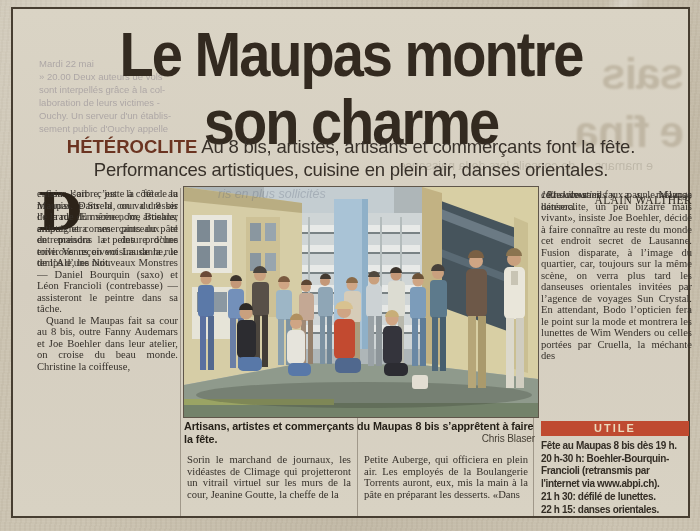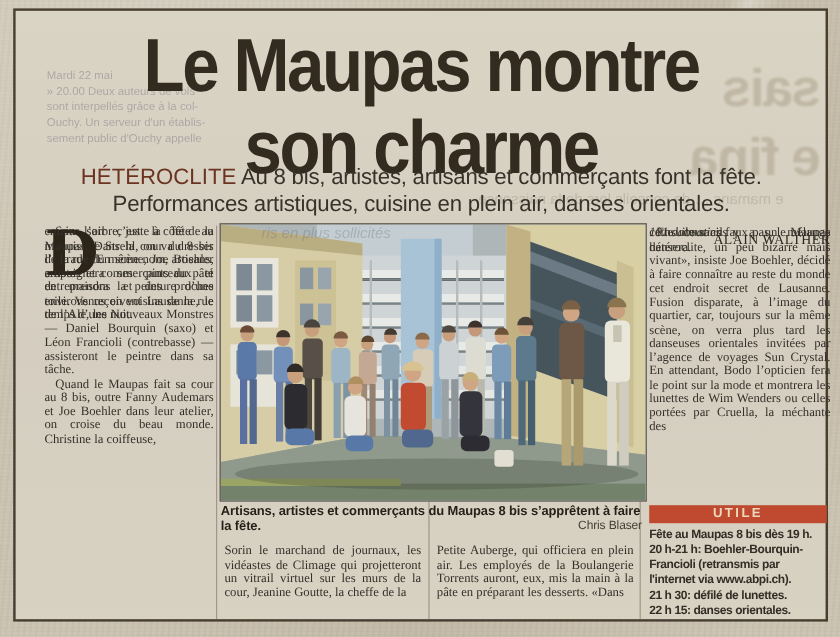--- a/index.html
+++ b/index.html
@@ -39,21 +39,21 @@
     font-size:12.5px;color:#777060;opacity:.25;filter:blur(.5px);white-space:nowrap;}
   .ghost-photo-top{left:205px;top:178px;width:330px;font-size:12.5px;color:#5a6478;
     opacity:.28;filter:blur(.5px);white-space:nowrap;z-index:5;font-style:italic;}
   
   .headline{left:28px;top:11px;width:620px;text-align:center;color:var(--ink);
     font-weight:700;letter-spacing:-2px;transform:scaleY(1.12);transform-origin:50% 0;}
   .headline .l1,.headline .l2{position:static;display:block;font-size:56px;line-height:61px;}
   .standfirst{left:22px;top:126px;width:632px;text-align:center;color:#38312a;
     font-size:18.5px;line-height:23px;letter-spacing:-0.2px;}
   .standfirst span{position:static;}
-  .kicker{font-weight:400;color:var(--accent);letter-spacing:0;}
+  .kicker{font-weight:700;color:var(--accent);letter-spacing:0;}
   
   .vrule{width:1px;top:179px;height:328px;background:var(--rule);opacity:.75;}
   .vr1{left:167px;} .vr2{left:344px;} .vr3{left:520px;}
   
   .bodytext{font-family:"Liberation Serif",serif;font-size:10.6px;line-height:11.5px;
     text-align:justify;color:var(--body-ink);}
   .col1{left:24px;top:179px;width:141px;height:329px;overflow:hidden;}
   .col1 p, .col2 p, .col3 p, .col4 p{position:static;margin:0;}
   .indent{text-indent:9px;}
   .dropcap{float:left;font-family:"DejaVu Serif",serif;font-weight:700;
@@ -86,20 +86,21 @@
 <body>
 
 <div class="crease"></div>
 
 <div class="frame">
 
   <div class="ghost-left">
     <div>Mardi 22 mai</div>
     <div>» 20.00 Deux auteurs de vols</div>
     <div>sont interpellés grâce à la col-</div>
+    <div>laboration de leurs victimes -</div>
     <div>Ouchy. Un serveur d'un établis-</div>
     <div>sement public d'Ouchy appelle</div>
   </div>
   <div class="ghost-headline">
     <div>sais</div>
     <div>e fina</div>
   </div>
   <div class="ghost-sub">e mamans … de conseils lors de la naissance</div>
 
   <h1 class="headline" style="margin:0;">
@@ -332,20 +333,20 @@
         <span>cette cour il y a un mélange hétéroclite, un peu bizarre mais vivant», insiste Joe Boehler, décidé à faire connaître au reste du monde cet endroit secret de Lausanne. Fusion disparate, à l’image du quartier, car, toujours sur la même scène, on verra plus tard les danseuses orientales invitées par l’agence de voyages Sun Crystal. En attendant, Bodo l’opticien fera le point sur la mode et montrera les lunettes de Wim Wenders ou celles portées par Cruella, la méchante des </span>
         <span class="ital">101 dalmatiens</span>
         <span>. Ensuite sans faux pas, le Maupas dansera.</span>
       </p>
     <span class="byline">ALAIN WALTHER</span>
   </div>
 
   <div class="utile-bar">UTILE</div>
   <div class="utile-text">
     <div>Fête au Maupas 8 bis dès 19 h.</div>
-    <div>20 h-21 h: Boehler-Bourquin-</div>
+    <div>20 h-30 h: Boehler-Bourquin-</div>
     <div>Francioli (retransmis par</div>
     <div>l'internet via www.abpi.ch).</div>
     <div>21 h 30: défilé de lunettes.</div>
     <div>22 h 15: danses orientales.</div>
   </div>
 
 </div>
 
 </body></html>

